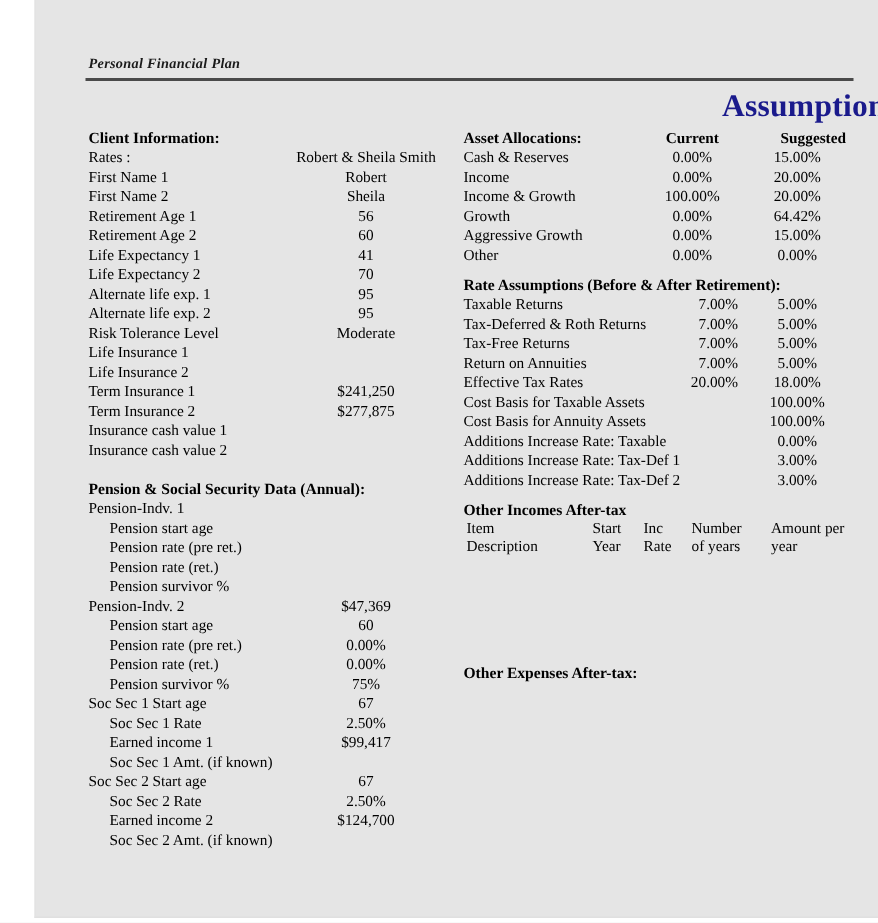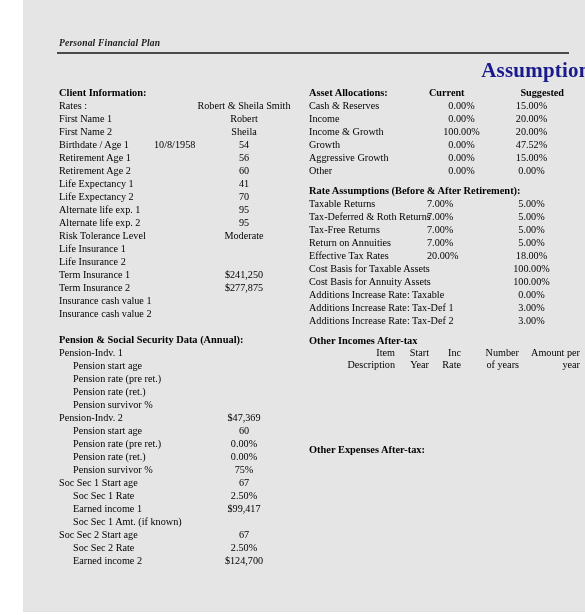--- a/index.html
+++ b/index.html
@@ -99,38 +99,38 @@
   
   #left-column { left: 35px; top: 86px; width: 245px; }
   #left-column .v { right: 0; width: 120px; }
   #left-column .vmid { left: 95px; width: 70px; }
 
   
   #right-column { left: 285px; top: 86px; width: 255px; }
   #right-column .v.cur  { left: 120px; width: 65px; }
   #right-column .v.sug  { left: 190px; width: 65px; }
   #right-column .v.one  { left: 190px; width: 65px; }
-  #right-column .hdr-cur { left: 120px; width: 65px; text-align: left; font-weight: bold; font-family: Liberation Serif, serif; }
+  #right-column .hdr-cur { left: 120px; width: 65px; text-align: center; font-weight: bold; font-family: Liberation Serif, serif; }
   #right-column .hdr-sug { left: 190px; width: 65px; text-align: right; font-weight: bold; }
 
   
-  #right-column .v.cur.rate { left: 118px; width: 65px; text-align: left; }
+  #right-column .v.cur.rate { left: 118px; width: 65px; text-align: right; }
 
   
   .mini-table {
     position: relative;
     width: 255px;
     font-size: 10.2px;
     line-height: 12px;
   }
   .mini-table .mt-row { position: relative; height: 24px; }
   .mini-table .mt-cell {
     position: absolute;
     top: 0;
-    text-align: right;
+    text-align: left;
     white-space: nowrap;
   }
   .mt-c0 { left: 2px;   width: 84px; }
   .mt-c1 { left: 86px;  width: 34px; }
   .mt-c2 { left: 120px; width: 32px; }
   .mt-c3 { left: 152px; width: 58px; }
   .mt-c4 { left: 205px; width: 66px; }
   .mt-l2 { display: block; }
 </style>
 </head>
@@ -151,25 +151,20 @@
         </div>
         <div class="row">
           <span class="lbl">First Name 1</span>
           <span class="v">Robert</span>
         </div>
         <div class="row">
           <span class="lbl">First Name 2</span>
           <span class="v">Sheila</span>
         </div>
         <div class="row">
-          <span class="lbl">Birthdate / Age 1</span>
-          <span class="vmid">10/8/1958</span>
-          <span class="v">54</span>
-        </div>
-        <div class="row">
           <span class="lbl">Retirement Age 1</span>
           <span class="v">56</span>
         </div>
         <div class="row">
           <span class="lbl">Retirement Age 2</span>
           <span class="v">60</span>
         </div>
         <div class="row">
           <span class="lbl">Life Expectancy 1</span>
           <span class="v">41</span>
@@ -268,20 +263,23 @@
           <span class="lbl">Soc Sec 2 Start age</span>
           <span class="v">67</span>
         </div>
         <div class="row">
           <span class="lbl i2">Soc Sec 2 Rate</span>
           <span class="v">2.50%</span>
         </div>
         <div class="row">
           <span class="lbl i2">Earned income 2</span>
           <span class="v">$124,700</span>
+        </div>
+        <div class="row">
+          <span class="lbl i2">Soc Sec 2 Amt. (if known)</span>
         </div>
       </div>
   </div>
 
   <div class="col" id="right-column">
     <div class="row">
       <span class="lbl sec-head">Asset Allocations:</span>
       <span class="v hdr-cur">Current</span>
       <span class="v hdr-sug">Suggested</span>
     </div>
@@ -297,21 +295,21 @@
           <span class="v sug">20.00%</span>
         </div>
         <div class="row">
           <span class="lbl">Income &amp; Growth</span>
           <span class="v cur">100.00%</span>
           <span class="v sug">20.00%</span>
         </div>
         <div class="row">
           <span class="lbl">Growth</span>
           <span class="v cur">0.00%</span>
-          <span class="v sug">47.52%</span>
+          <span class="v sug">64.42%</span>
         </div>
         <div class="row">
           <span class="lbl">Aggressive Growth</span>
           <span class="v cur">0.00%</span>
           <span class="v sug">15.00%</span>
         </div>
         <div class="row">
           <span class="lbl">Other</span>
           <span class="v cur">0.00%</span>
           <span class="v sug">0.00%</span>

